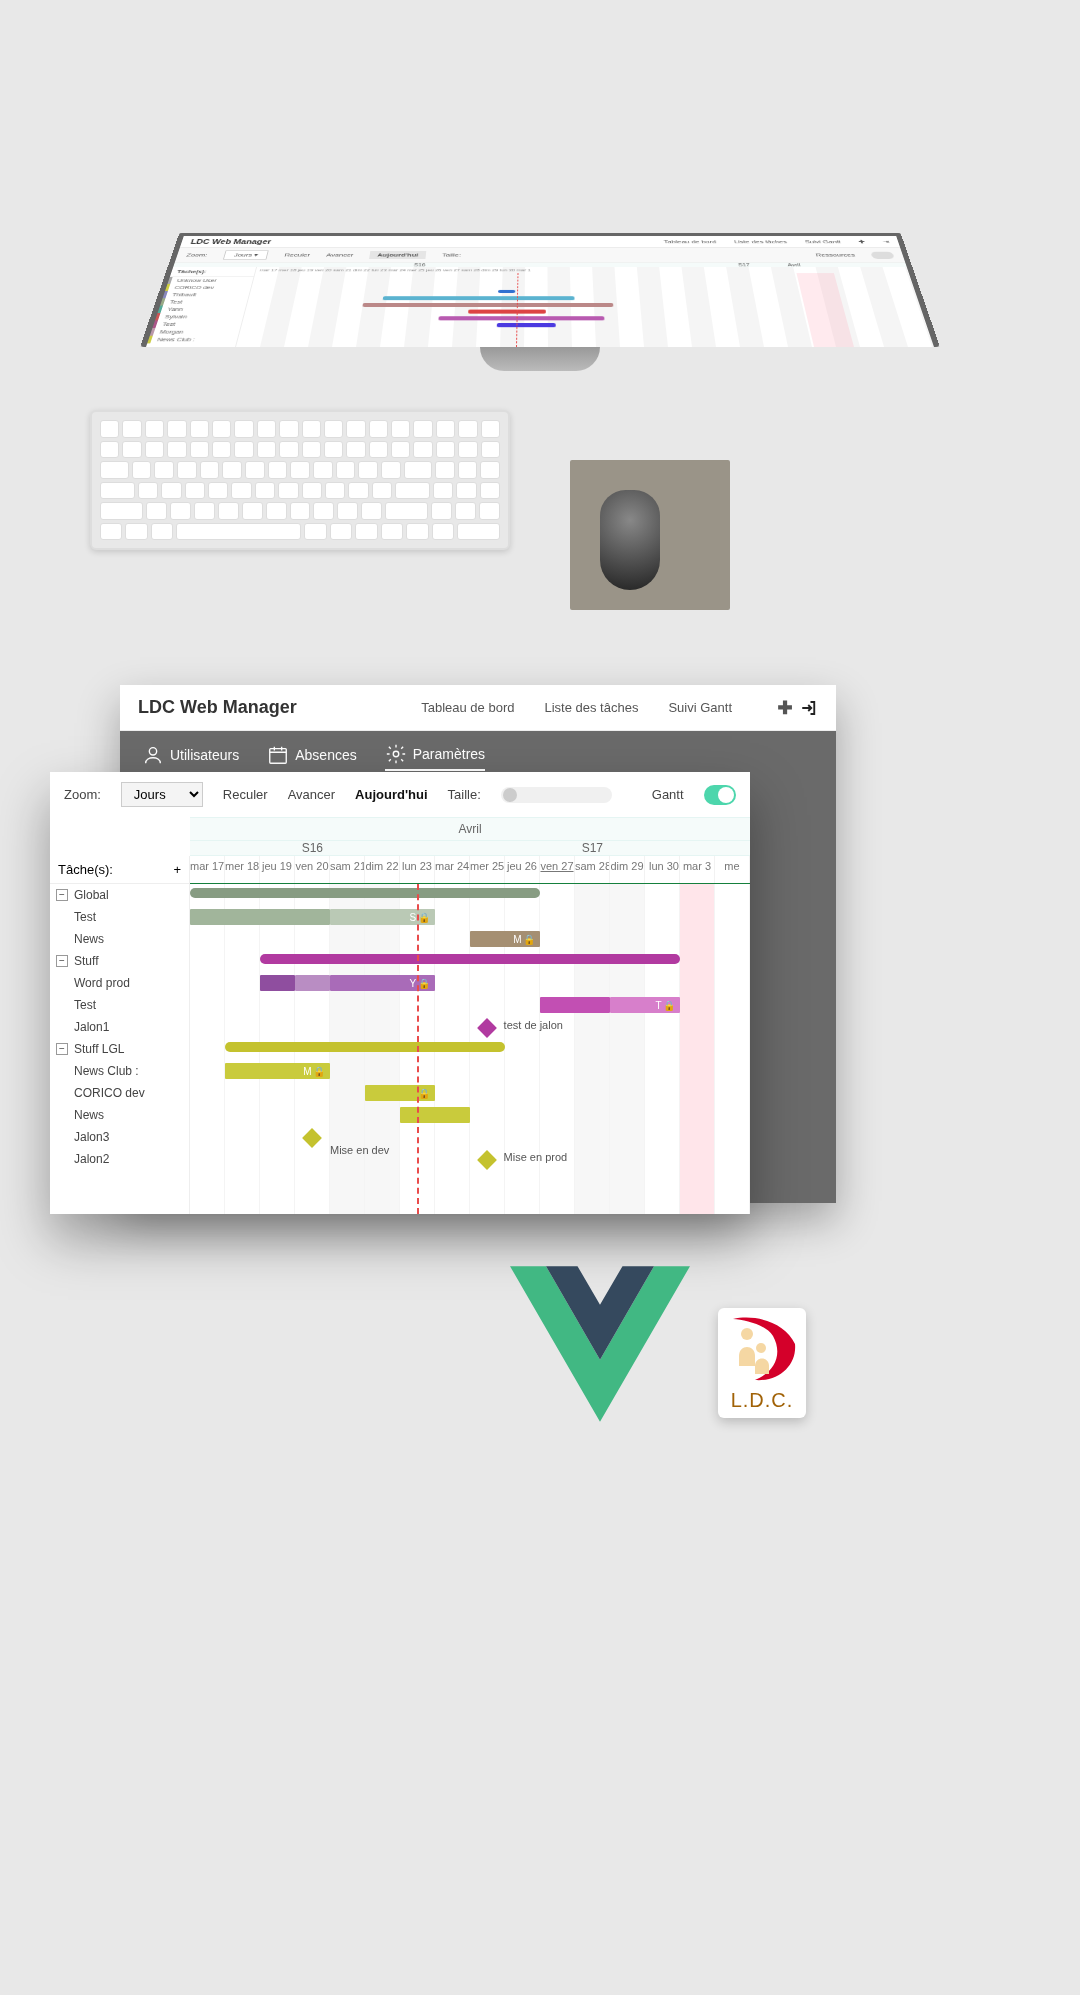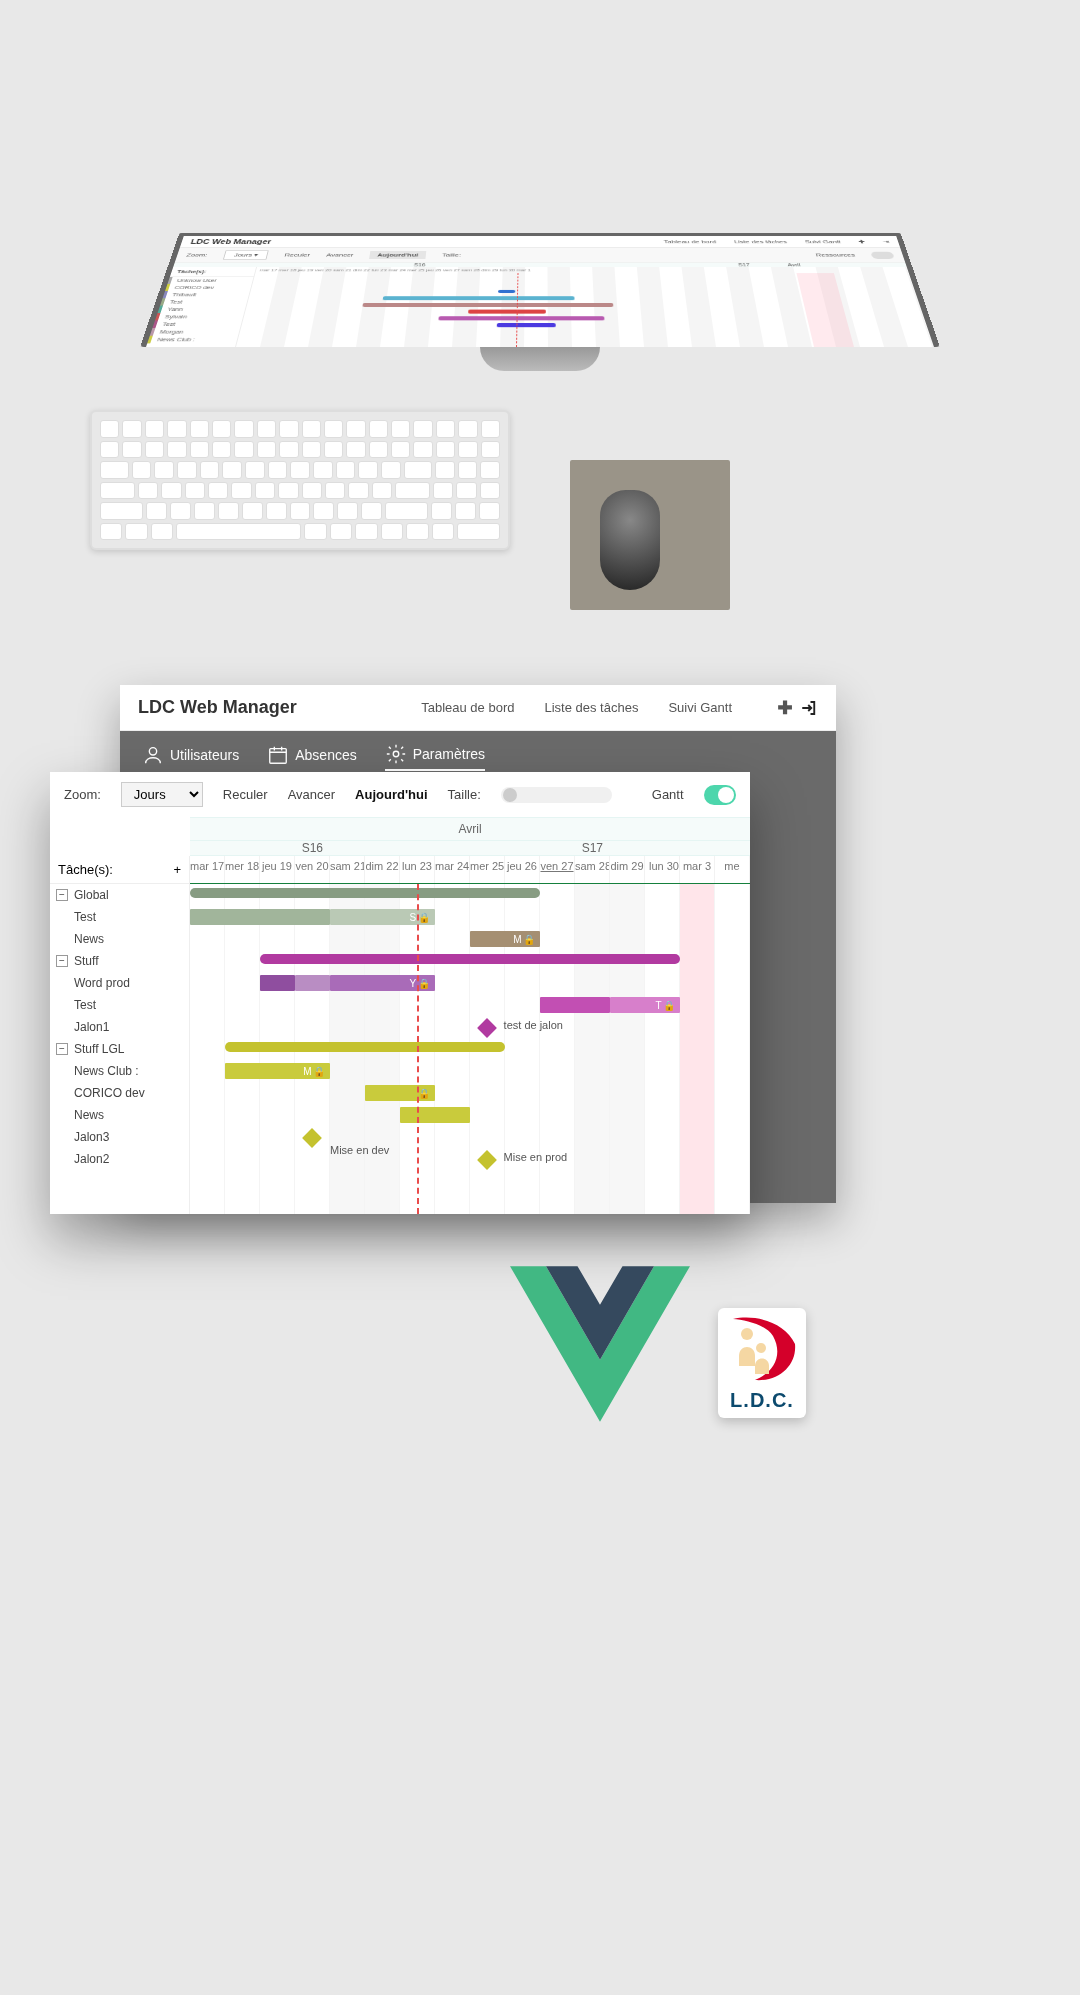--- a/index.html
+++ b/index.html
@@ -79,21 +79,21 @@
 .bar { position: absolute; height: 16px; border-radius: 1px; z-index: 2; }
 .bar.thin { height: 10px; border-radius: 5px; }
 .bar .tag { position: absolute; right: 4px; top: 50%; transform: translateY(-50%); font-size: 10px; color: #fff; display: flex; align-items: center; gap: 2px; }
 .diamond { position: absolute; width: 14px; height: 14px; transform: rotate(45deg); z-index: 3; }
 .dlabel { position: absolute; font-size: 11px; color: #555; z-index: 3; white-space: nowrap; }
 
 
 .vuelogo { position: absolute; top: 1266px; left: 510px; }
 .ldclogo { position: absolute; top: 1308px; left: 718px; width: 88px; height: 110px; background: #fff; border-radius: 6px; box-shadow: 0 4px 12px rgba(0,0,0,0.2); padding: 6px; display:flex; flex-direction:column; align-items:center; justify-content:space-between; }
 .ldclogo .gfx { width: 74px; height: 70px; position: relative; }
-.ldclogo .txt { font-size: 20px; font-weight: 700; letter-spacing: 1px; color: #0c4a6e; }
+.ldclogo .txt { font-size: 20px; font-weight: 400; letter-spacing: 1px; color: #a16207; }
 </style>
 </head>
 <body>
 
 <div class="monitor-wrap">
   <div class="monitor">
     <div class="monitor-screen">
       <div class="m-hdr">
         <span class="title">LDC Web Manager</span>
         <span class="spacer"></span>

